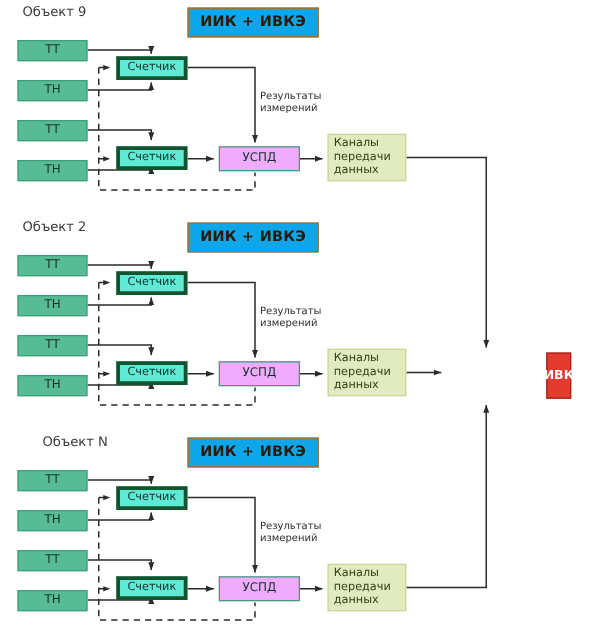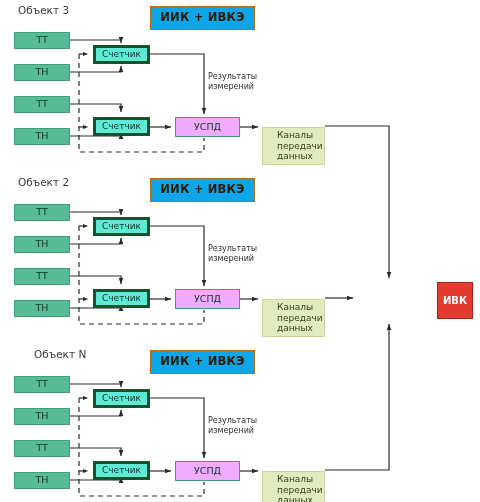--- a/index.html
+++ b/index.html
@@ -13,21 +13,21 @@
        justify-content:center;text-align:center;line-height:1.15;}
 
   .sect-title{position:absolute;font-size:10.5px;color:#3a3a3a;white-space:nowrap;}
 
   .b-green{background:#57bc96;border:1px solid #3f9f7c;color:#14332a;font-size:9.5px;}
   .b-counter{background:#5eead4;border:3px solid #14532d;color:#10302a;font-size:9px;}
   .b-uspd{background:#f0abfc;border:1px solid #3f9f7c;color:#10302a;font-size:9.5px;}
   .b-orange{background:#0ea5e9;border:1.5px solid #b56a14;color:#2b1a04;
             font-size:11.5px;font-weight:bold;letter-spacing:.2px;}
   .b-khaki{background:#e2ebbf;border:1px solid #c9d79b;color:#33401a;
-           font-size:9px;justify-content:flex-start;padding-left:14px;text-align:left;margin-top:20px;}
+           font-size:9px;justify-content:flex-start;padding-left:4px;text-align:left;}
   .b-red{background:#e33b30;border:1.5px solid #a3221a;color:#fff;
          font-size:10px;font-weight:bold;}
   .b-pak{background:#dfe9c2;border:1px solid #c4d396;color:#33401a;
          font-size:8.5px;justify-content:flex-start;padding-left:6px;text-align:left;}
 
   .wire-label{position:absolute;font-size:8px;color:#2e2e2e;line-height:1.25;
               white-space:nowrap;text-align:left;}
 </style>
 </head>
 <body>
@@ -92,21 +92,21 @@
       <path d="M79,54 L79,152 L204,152 L204,138" stroke-dasharray="5,4"></path>
       <path d="M79,54 L88,54" stroke-dasharray="5,4" marker-end="url(#ahs)"></path>
       <path d="M79,127 L88,127" stroke-dasharray="5,4" marker-end="url(#ahs)"></path>
     </g>
 
     <g stroke="#2b2b2b" fill="none" stroke-width="1.2">
       <path d="M325,470 L389,470 L389,324" marker-end="url(#ah)"></path>
     </g>
   </svg>
 
-  <div class="sect-title" style="left:18px;top:4px;">Объект 3</div>
+  <div class="sect-title" style="left:18px;top:4px;">Объект 9</div>
 
   <div class="box b-orange" style="left:150px;top:6px;width:105px;height:24px;">ИИК + ИВКЭ</div>
 
   <div class="box b-green" style="left:14px;top:32px;width:56px;height:17px;">ТТ</div>
   <div class="box b-green" style="left:14px;top:64px;width:56px;height:17px;">ТН</div>
   <div class="box b-green" style="left:14px;top:96px;width:56px;height:17px;">ТТ</div>
   <div class="box b-green" style="left:14px;top:128px;width:56px;height:17px;">ТН</div>
 
   <div class="box b-counter" style="left:93px;top:45px;width:57px;height:19px;">Счетчик</div>
   <div class="box b-counter" style="left:93px;top:117px;width:57px;height:19px;">Счетчик</div>
@@ -174,15 +174,15 @@
 
   <div class="box b-khaki" style="left:262px;top:451px;width:63px;height:38px;">
     <div>
       <div>Каналы</div>
       <div>передачи</div>
       <div>данных</div>
     </div>
   </div>
 
 
-  <div class="box b-red" style="left:437px;top:282px;width:36px;height:37px;">ИВК</div>
+  <div class="box b-red" style="left:437px;top:282px;width:20px;height:37px;">ИВК</div>
 
 </div>
 
 </body></html>

